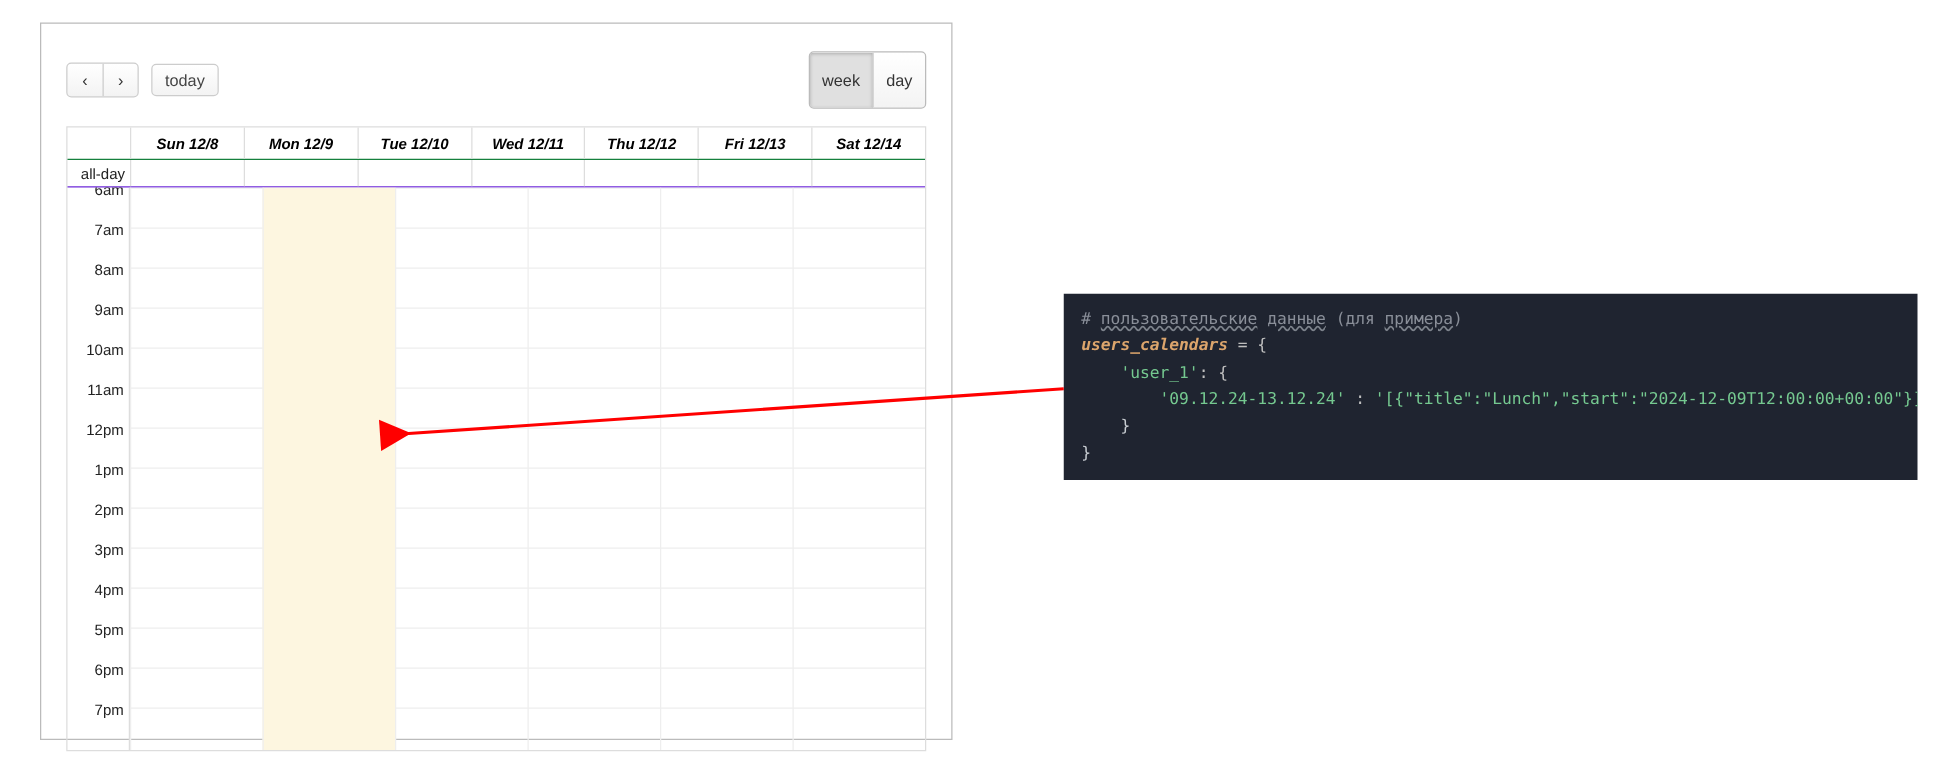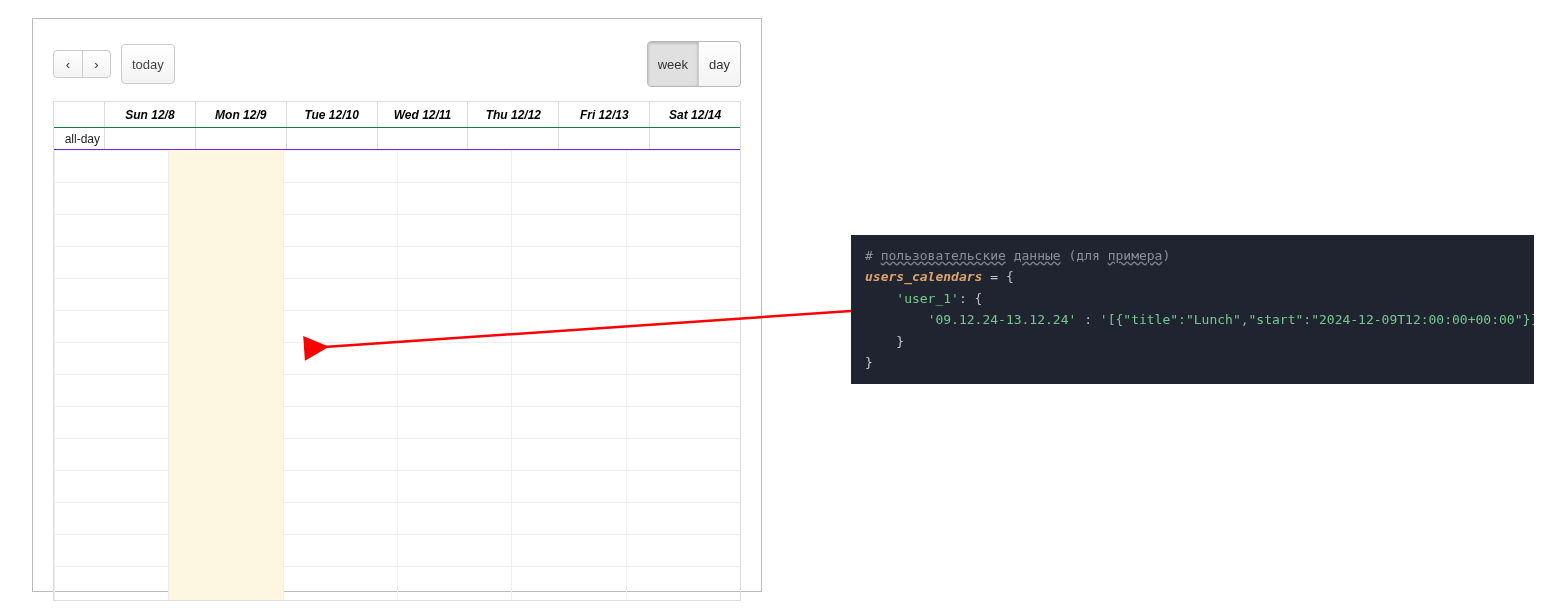--- a/index.html
+++ b/index.html
@@ -40,21 +40,21 @@
     }
     .nav-btn {
       width: 28px; height: 26px;
       display: flex; align-items: center; justify-content: center;
       font-size: 13px; color: #333;
       cursor: pointer;
     }
     .nav-btn + .nav-btn { border-left: 1px solid #ccc; }
     .today-btn {
       margin-left: 10px;
-      height: 40px;
+      height: 26px;
       padding: 0 10px;
       border: 1px solid #ccc;
       border-radius: 4px;
       background: linear-gradient(#fff, #f3f3f3);
       font-size: 13px;
       color: #444;
       cursor: pointer;
       display: flex; align-items: center;
     }
     .title {
@@ -256,20 +256,36 @@
       <div class="allday-cell"></div>
       <div class="allday-cell"></div>
       <div class="allday-cell today"></div>
       <div class="allday-cell"></div>
       <div class="allday-cell"></div>
       <div class="allday-cell"></div>
       <div class="allday-cell"></div>
     </div>
 
     <div class="time-body">
+      <div class="time-axis" id="time-axis">
+          <div class="hour-label" style="top: 2px;">6am</div>
+          <div class="hour-label" style="top: 34px;">7am</div>
+          <div class="hour-label" style="top: 66px;">8am</div>
+          <div class="hour-label" style="top: 98px;">9am</div>
+          <div class="hour-label" style="top: 130px;">10am</div>
+          <div class="hour-label" style="top: 162px;">11am</div>
+          <div class="hour-label" style="top: 194px;">12pm</div>
+          <div class="hour-label" style="top: 226px;">1pm</div>
+          <div class="hour-label" style="top: 258px;">2pm</div>
+          <div class="hour-label" style="top: 290px;">3pm</div>
+          <div class="hour-label" style="top: 322px;">4pm</div>
+          <div class="hour-label" style="top: 354px;">5pm</div>
+          <div class="hour-label" style="top: 386px;">6pm</div>
+          <div class="hour-label" style="top: 418px;">7pm</div>
+        </div>
       <div class="day-cols" id="day-cols">
           <div class="hour-line" style="top: 0px;"></div>
           <div class="hour-line" style="top: 32px;"></div>
           <div class="hour-line" style="top: 64px;"></div>
           <div class="hour-line" style="top: 96px;"></div>
           <div class="hour-line" style="top: 128px;"></div>
           <div class="hour-line" style="top: 160px;"></div>
           <div class="hour-line" style="top: 192px;"></div>
           <div class="hour-line" style="top: 224px;"></div>
           <div class="hour-line" style="top: 256px;"></div>

